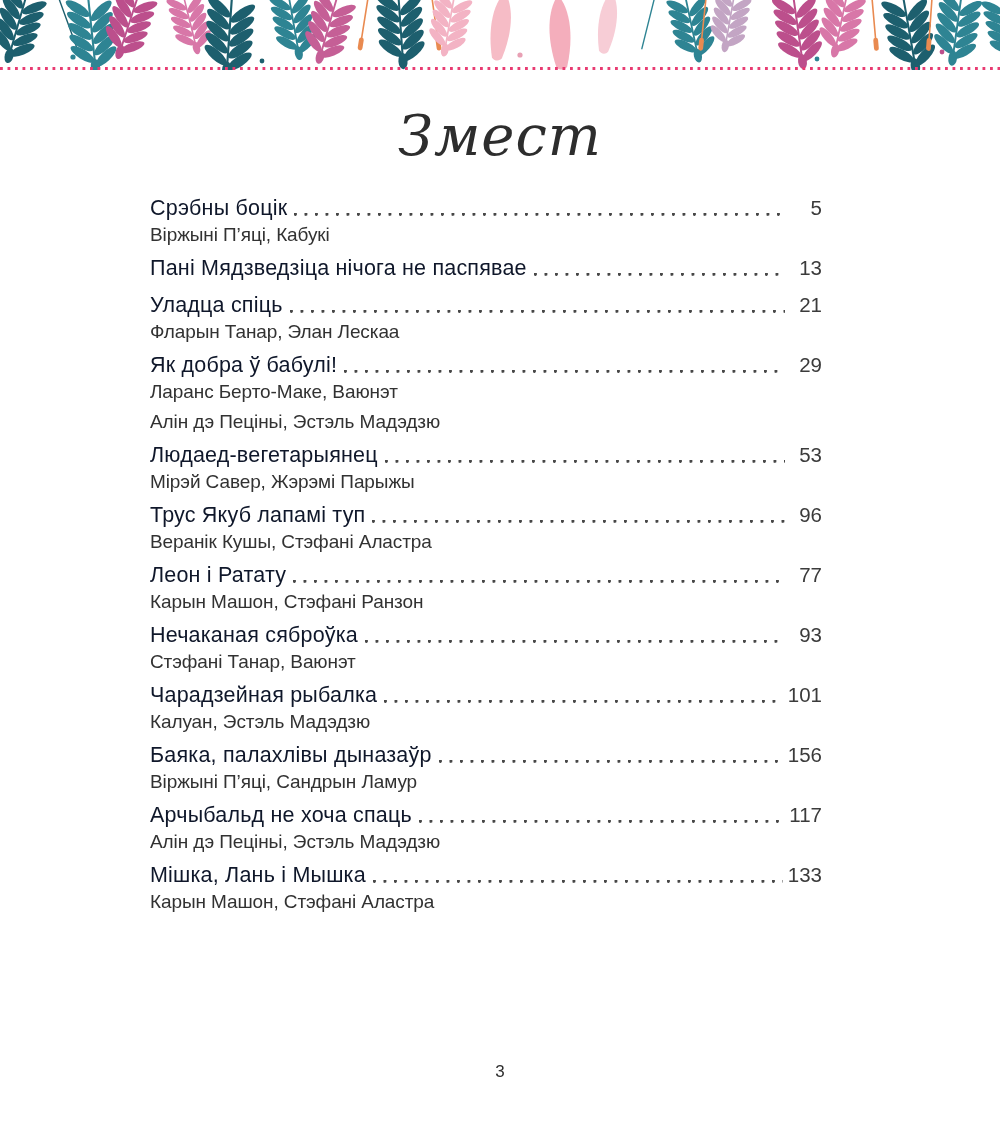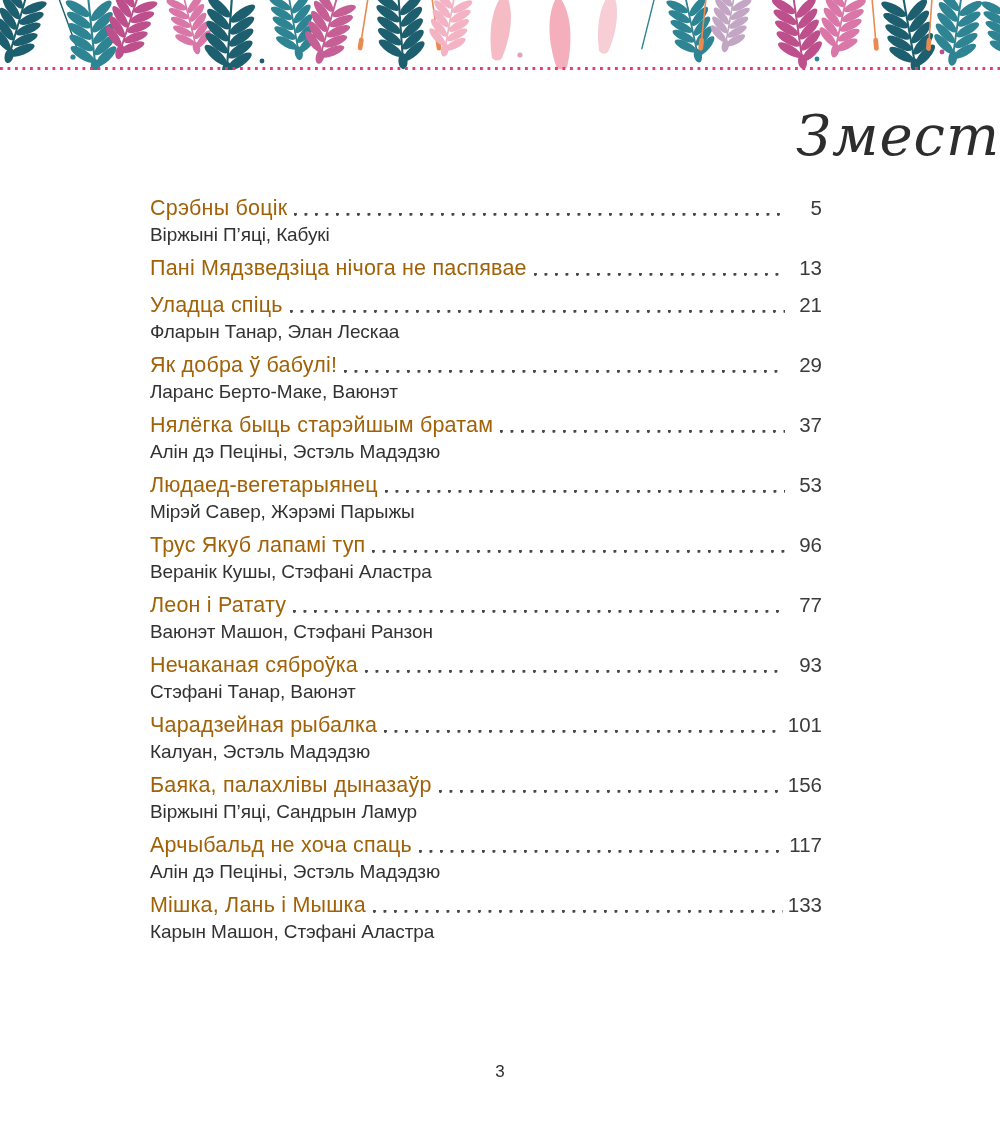--- a/index.html
+++ b/index.html
@@ -23,21 +23,21 @@
     left: 0; bottom: 0;
     width: 1000px; height: 3px;
     background-image: radial-gradient(circle at 1.5px 1.5px, #e83b72 1.5px, transparent 1.7px);
     background-size: 7.5px 3px;
     background-repeat: repeat-x;
   }
   
   .page-title {
     margin-top: 24px;
     height: 84px;
-    text-align: right;
+    text-align: center;
     font-family: "DejaVu Serif", serif;
     font-style: italic;
     font-weight: 400;
     font-size: 56px;
     line-height: 84px;
     color: #2d2d2d;
     letter-spacing: 1px;
   }
   
   .toc {
@@ -46,21 +46,21 @@
   }
   .entry { margin-bottom: 9px; }
   .title-row {
     display: flex;
     align-items: baseline;
     line-height: 27px;
   }
   .t {
     white-space: nowrap;
     font-size: 21.5px;
-    color: #a16207;
+    color: #0f172a;
     letter-spacing: 0.2px;
   }
   .leader {
     flex: 1;
     height: 3px;
     align-self: flex-end;
     margin: 0 5px 6px 7px;
     background-image: radial-gradient(circle at 1.4px 1.4px, #474747 1.35px, transparent 1.55px);
     background-size: 10.5px 3px;
     background-repeat: repeat-x;
@@ -191,25 +191,20 @@
   <div class="entry">
     <div class="title-row">
       <span class="t">Як добра ў бабулі!</span>
       <span class="leader"></span>
       <span class="pg">29</span>
     </div>
     <div class="authors">Ларанс Берто-Маке, Ваюнэт</div>
   </div>
 
   <div class="entry">
-    <div class="title-row">
-      <span class="t">Нялёгка быць старэйшым братам</span>
-      <span class="leader"></span>
-      <span class="pg">37</span>
-    </div>
     <div class="authors">Алін дэ Пеціньі, Эстэль Мадэдзю</div>
   </div>
 
   <div class="entry">
     <div class="title-row">
       <span class="t">Людаед-вегетарыянец</span>
       <span class="leader"></span>
       <span class="pg">53</span>
     </div>
     <div class="authors">Мірэй Савер, Жэрэмі Парыжы</div>
@@ -224,21 +219,21 @@
     </div>
     <div class="authors">Веранік Кушы, Стэфані Аластра</div>
   </div>
 
   <div class="entry">
     <div class="title-row">
       <span class="t">Леон і Ратату</span>
       <span class="leader"></span>
       <span class="pg">77</span>
     </div>
-    <div class="authors">Ваюнэт Машон, Стэфані Ранзон</div>
+    <div class="authors">Карын Машон, Стэфані Ранзон</div>
   </div>
 
   <div class="entry">
     <div class="title-row">
       <span class="t">Нечаканая сяброўка</span>
       <span class="leader"></span>
       <span class="pg">93</span>
     </div>
     <div class="authors">Стэфані Танар, Ваюнэт</div>
   </div>

